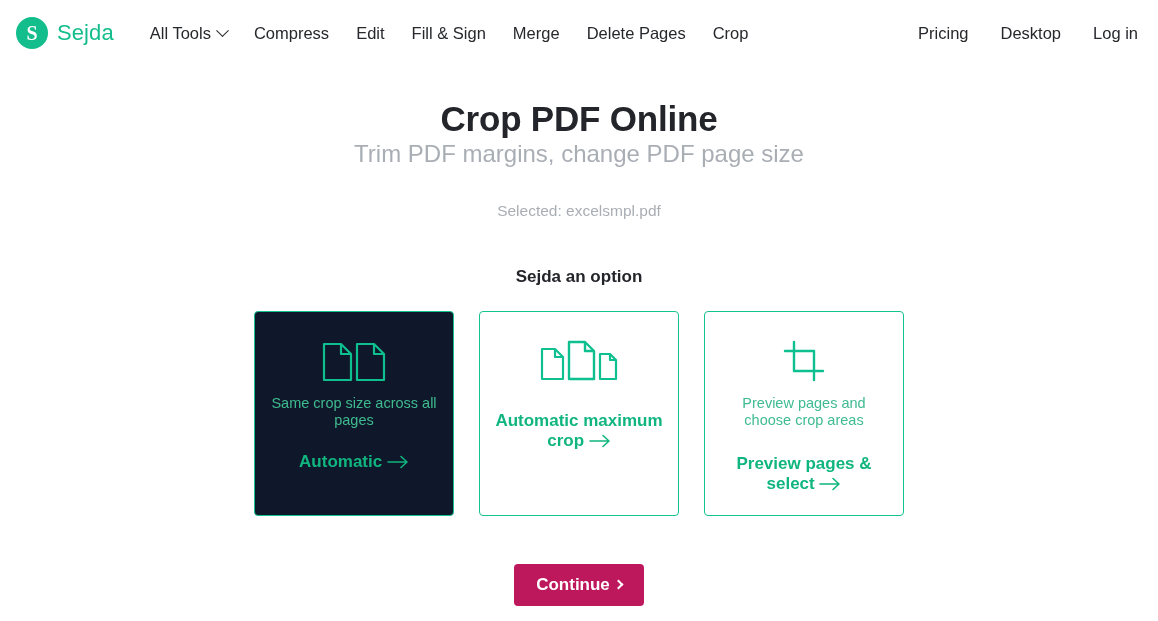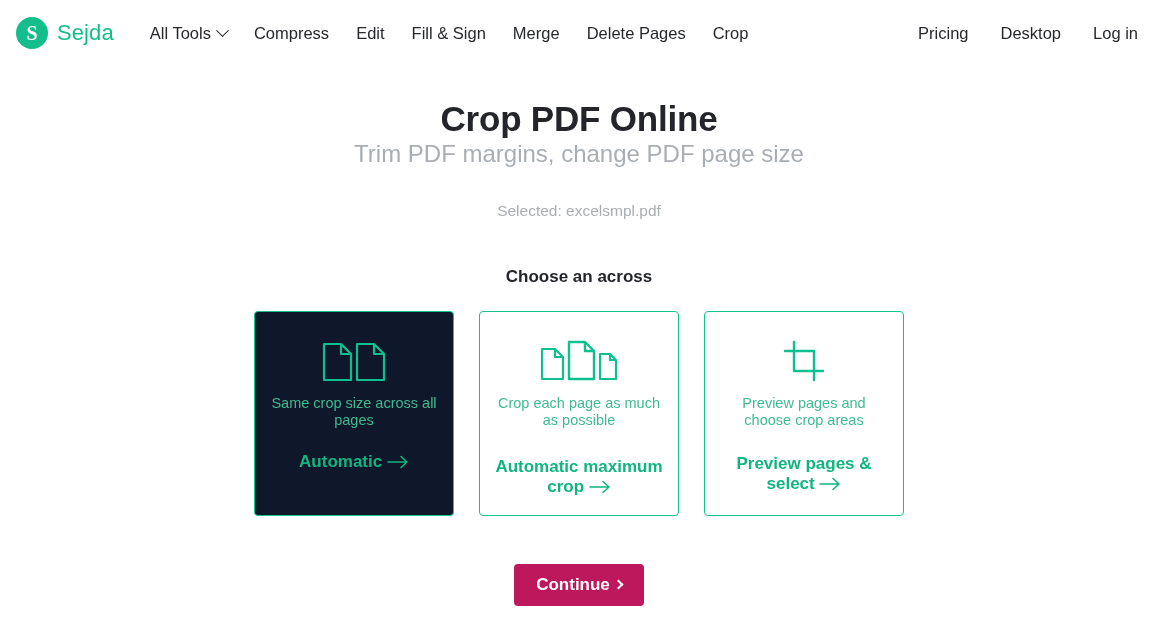--- a/index.html
+++ b/index.html
@@ -223,21 +223,21 @@
     <div class="nav-item">Desktop</div>
     <div class="nav-item">Log in</div>
   </nav>
 </div>
 
 <div class="main">
 
   <h1 class="page-title">Crop PDF Online</h1>
   <div class="page-subtitle">Trim PDF margins, change PDF page size</div>
   <div class="selected-file">Selected: excelsmpl.pdf</div>
-  <div class="choose-label">Choose an across</div>
+  <div class="choose-label">Sejda an option</div>
 
   <div class="cards">
 
     <div class="card selected">
       <div class="card-icon">
         <svg width="66" height="40" viewBox="0 0 66 40" fill="none">
           <path d="M3 2 h17 l10 10 v26 h-27 z" stroke="#0ebf8f" stroke-width="2.2" stroke-linejoin="round" fill="none"></path>
           <path d="M20 2 v10 h10" stroke="#0ebf8f" stroke-width="2.2" stroke-linejoin="round" fill="none"></path>
           <path d="M36 2 h17 l10 10 v26 h-27 z" stroke="#0ebf8f" stroke-width="2.2" stroke-linejoin="round" fill="none"></path>
           <path d="M53 2 v10 h10" stroke="#0ebf8f" stroke-width="2.2" stroke-linejoin="round" fill="none"></path>
@@ -256,21 +256,20 @@
       <div class="card-icon">
         <svg width="78" height="42" viewBox="0 0 78 42" fill="none">
           <path d="M2 9 h13 l8 8 v22 h-21 z" stroke="#0ebf8f" stroke-width="2.2" stroke-linejoin="round" fill="none"></path>
           <path d="M15 9 v8 h8" stroke="#0ebf8f" stroke-width="2.2" stroke-linejoin="round" fill="none"></path>
           <path d="M29 2 h16 l9 9 v28 h-25 z" stroke="#0ebf8f" stroke-width="2.4" stroke-linejoin="round" fill="none"></path>
           <path d="M45 2 v9 h9" stroke="#0ebf8f" stroke-width="2.4" stroke-linejoin="round" fill="none"></path>
           <path d="M60 14 h10 l6 6 v19 h-16 z" stroke="#0ebf8f" stroke-width="2.2" stroke-linejoin="round" fill="none"></path>
           <path d="M70 14 v6 h6" stroke="#0ebf8f" stroke-width="2.2" stroke-linejoin="round" fill="none"></path>
         </svg>
       </div>
-      <div class="card-desc">Crop each page as much as possible</div>
       <div class="card-cta">
         <span>Automatic maximum crop</span>
         <svg class="arrow-ico" width="22" height="14" viewBox="0 0 22 14" fill="none">
           <path d="M1 7 h19 M14 1.5 L20 7 L14 12.5" stroke="#11b57f" stroke-width="1.6" stroke-linecap="round" stroke-linejoin="round"></path>
         </svg>
       </div>
     </div>
 
     <div class="card">
       <div class="card-icon">

